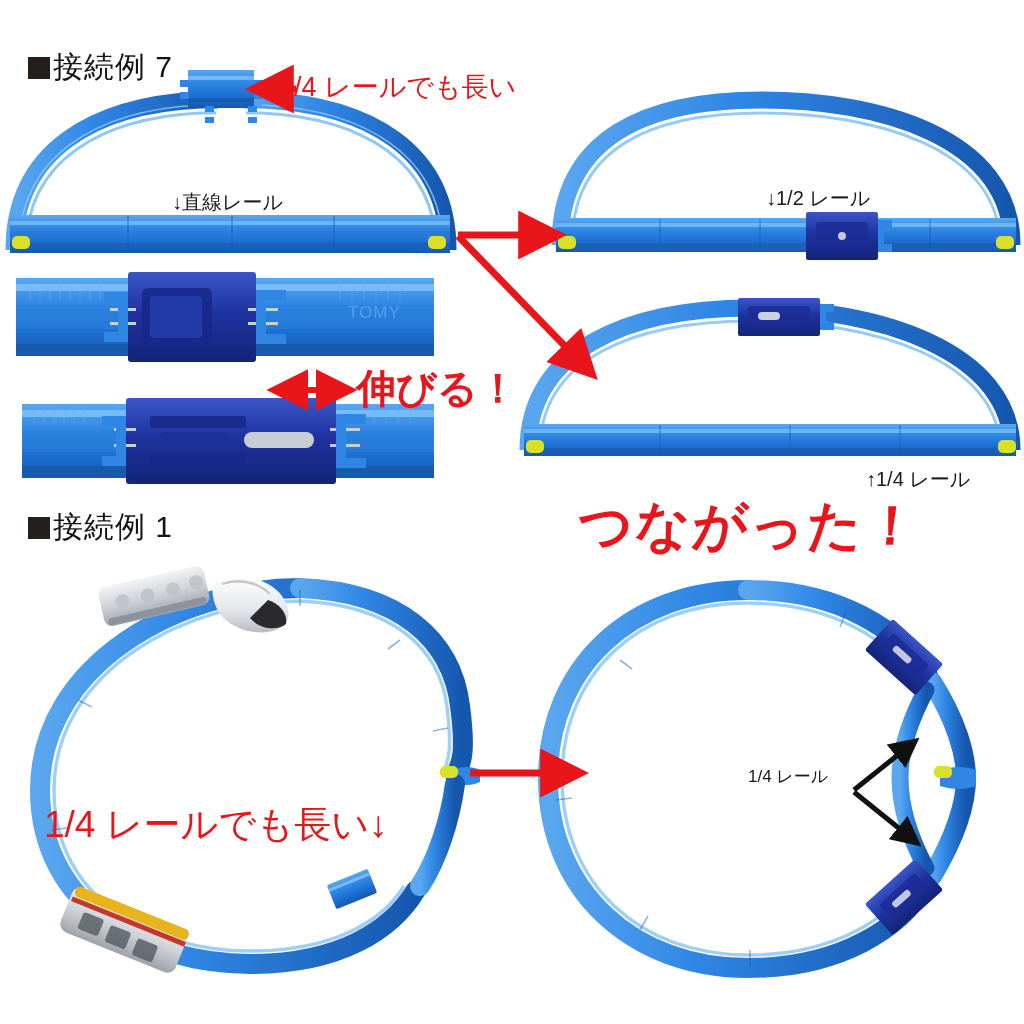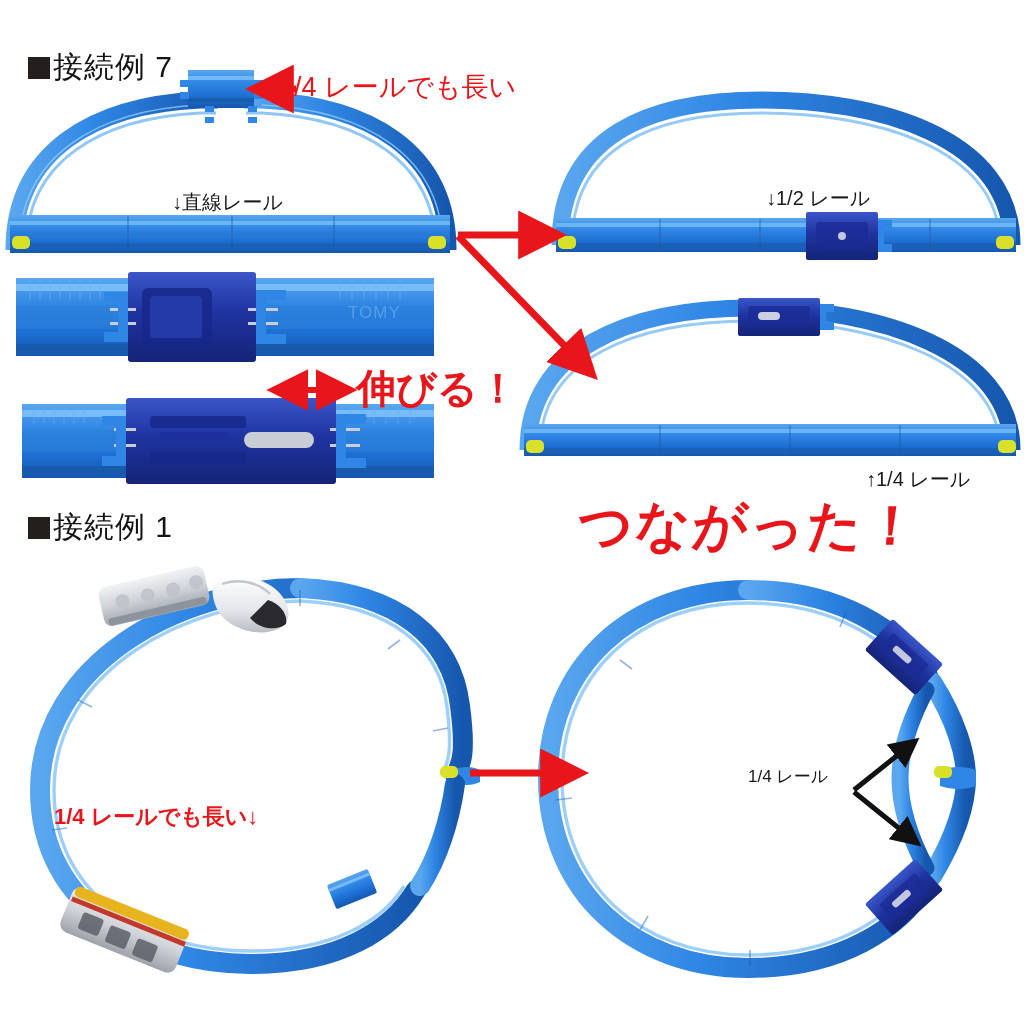--- a/index.html
+++ b/index.html
@@ -388,17 +388,17 @@
   <div class="lbl cap" style="left:866px; top:463px;margin-top:6px;">↑1/4 レール</div>
 
   <div class="lbl lbl-red" style="left:356px; top:368px; font-size:40px; font-weight:700;">伸びる！</div>
 
   <div class="lbl big-red" style="left:578px; top:498px;">つながった！</div>
 
   <div class="lbl sec-head" style="left:28px; top:512px;">
     <span class="sq"></span><span>接続例 1</span>
   </div>
 
-  <div class="lbl lbl-red" style="left:54px; top:806px; font-size:22px;font-weight:bold;">1/4 レールでも長い↓</div>
+  <div class="lbl lbl-red" style="left:44px; top:806px; font-size:37px;">1/4 レールでも長い↓</div>
 
   <div class="lbl cap" style="left:748px; top:768px; font-size:17px;">1/4 レール</div>
 
 </div>
 
 </body></html>

